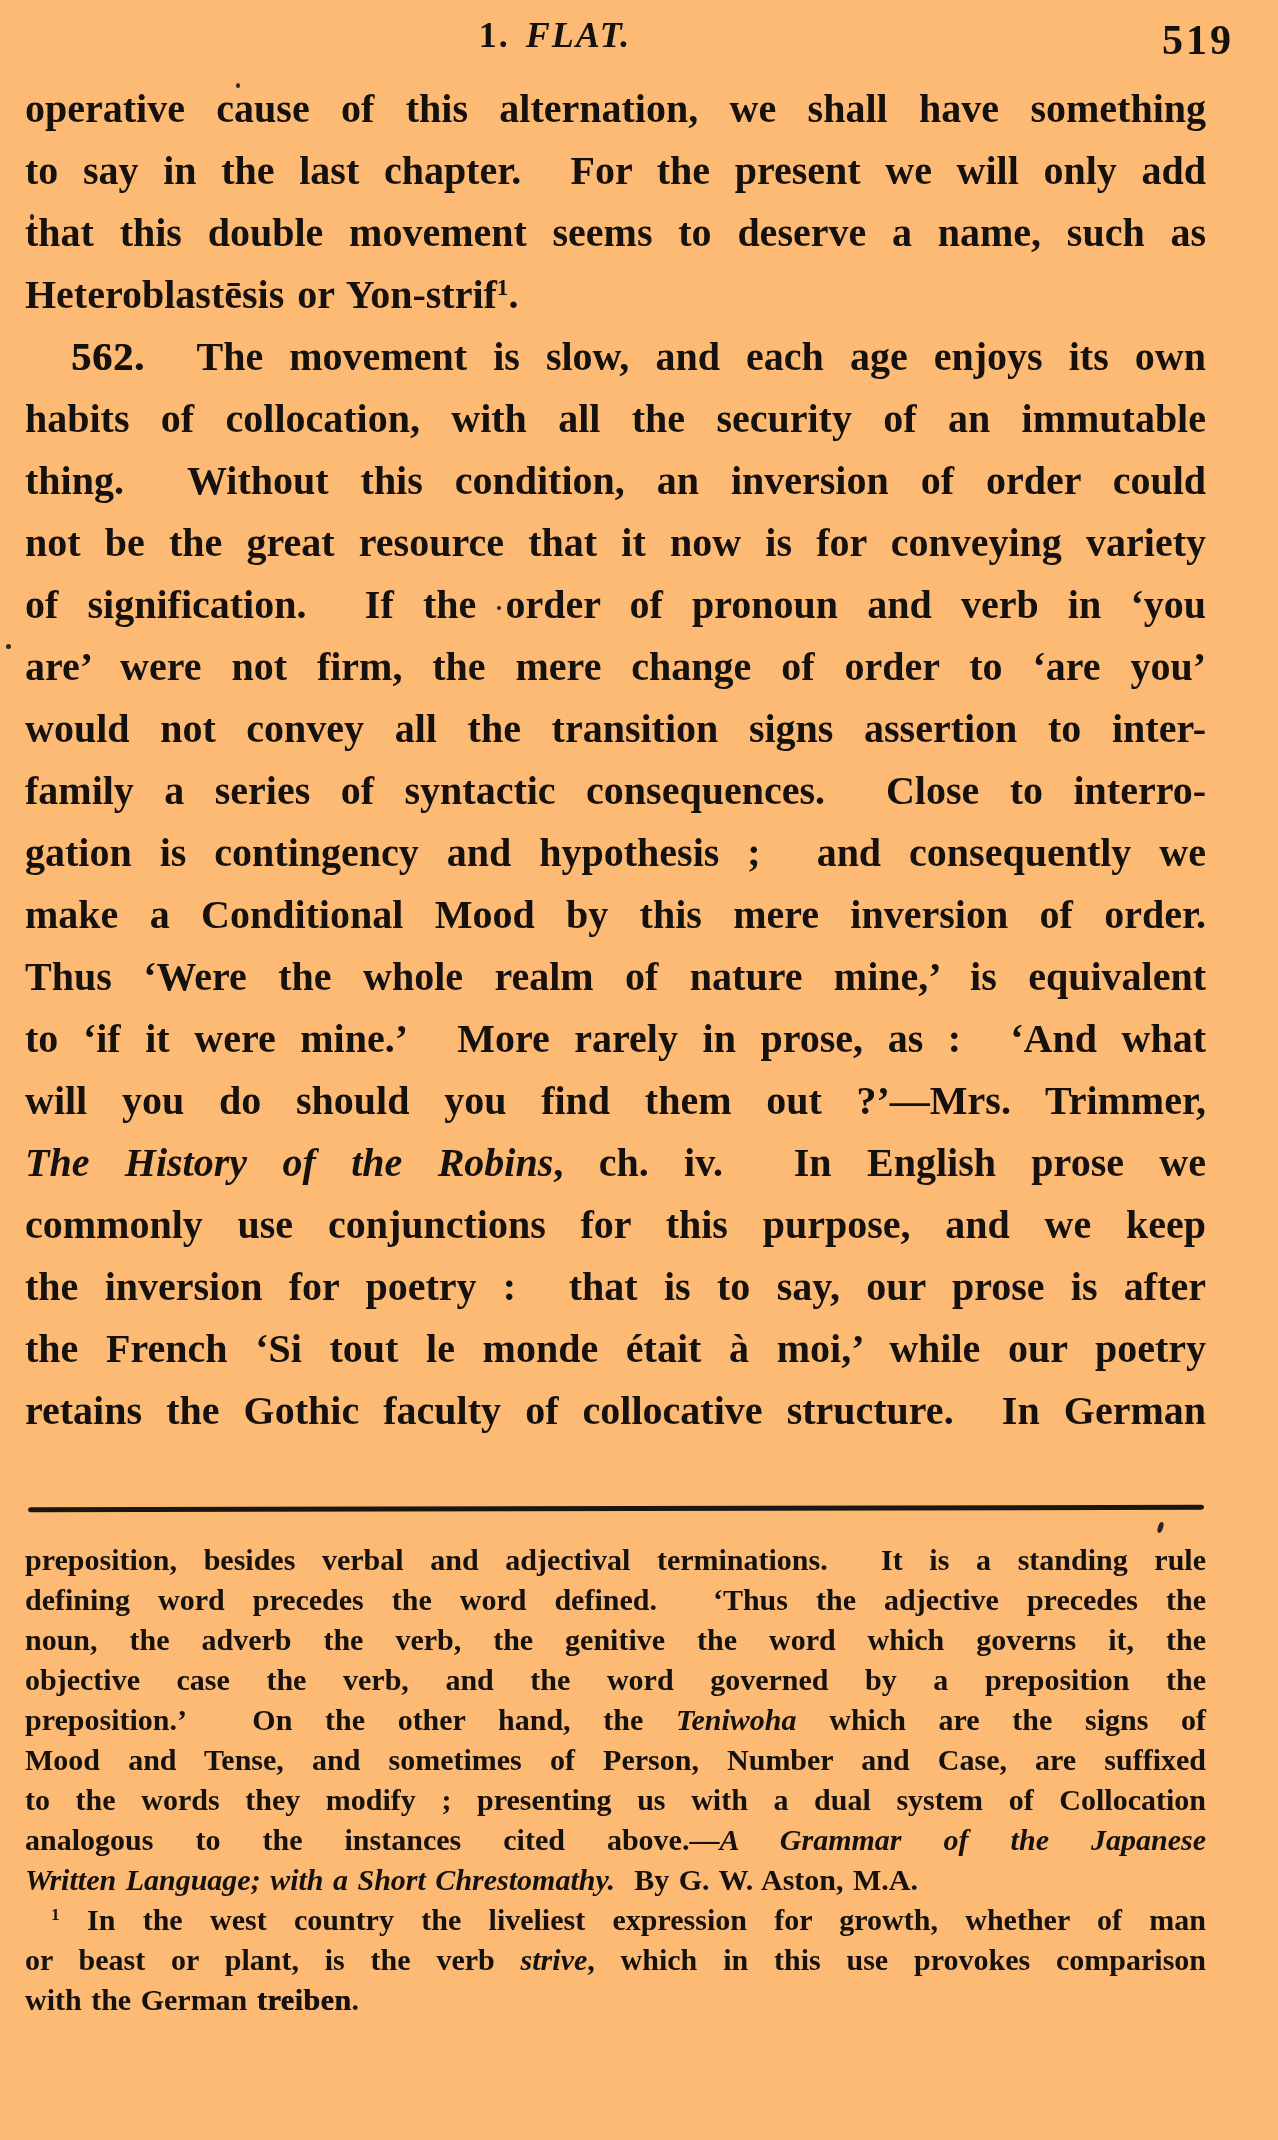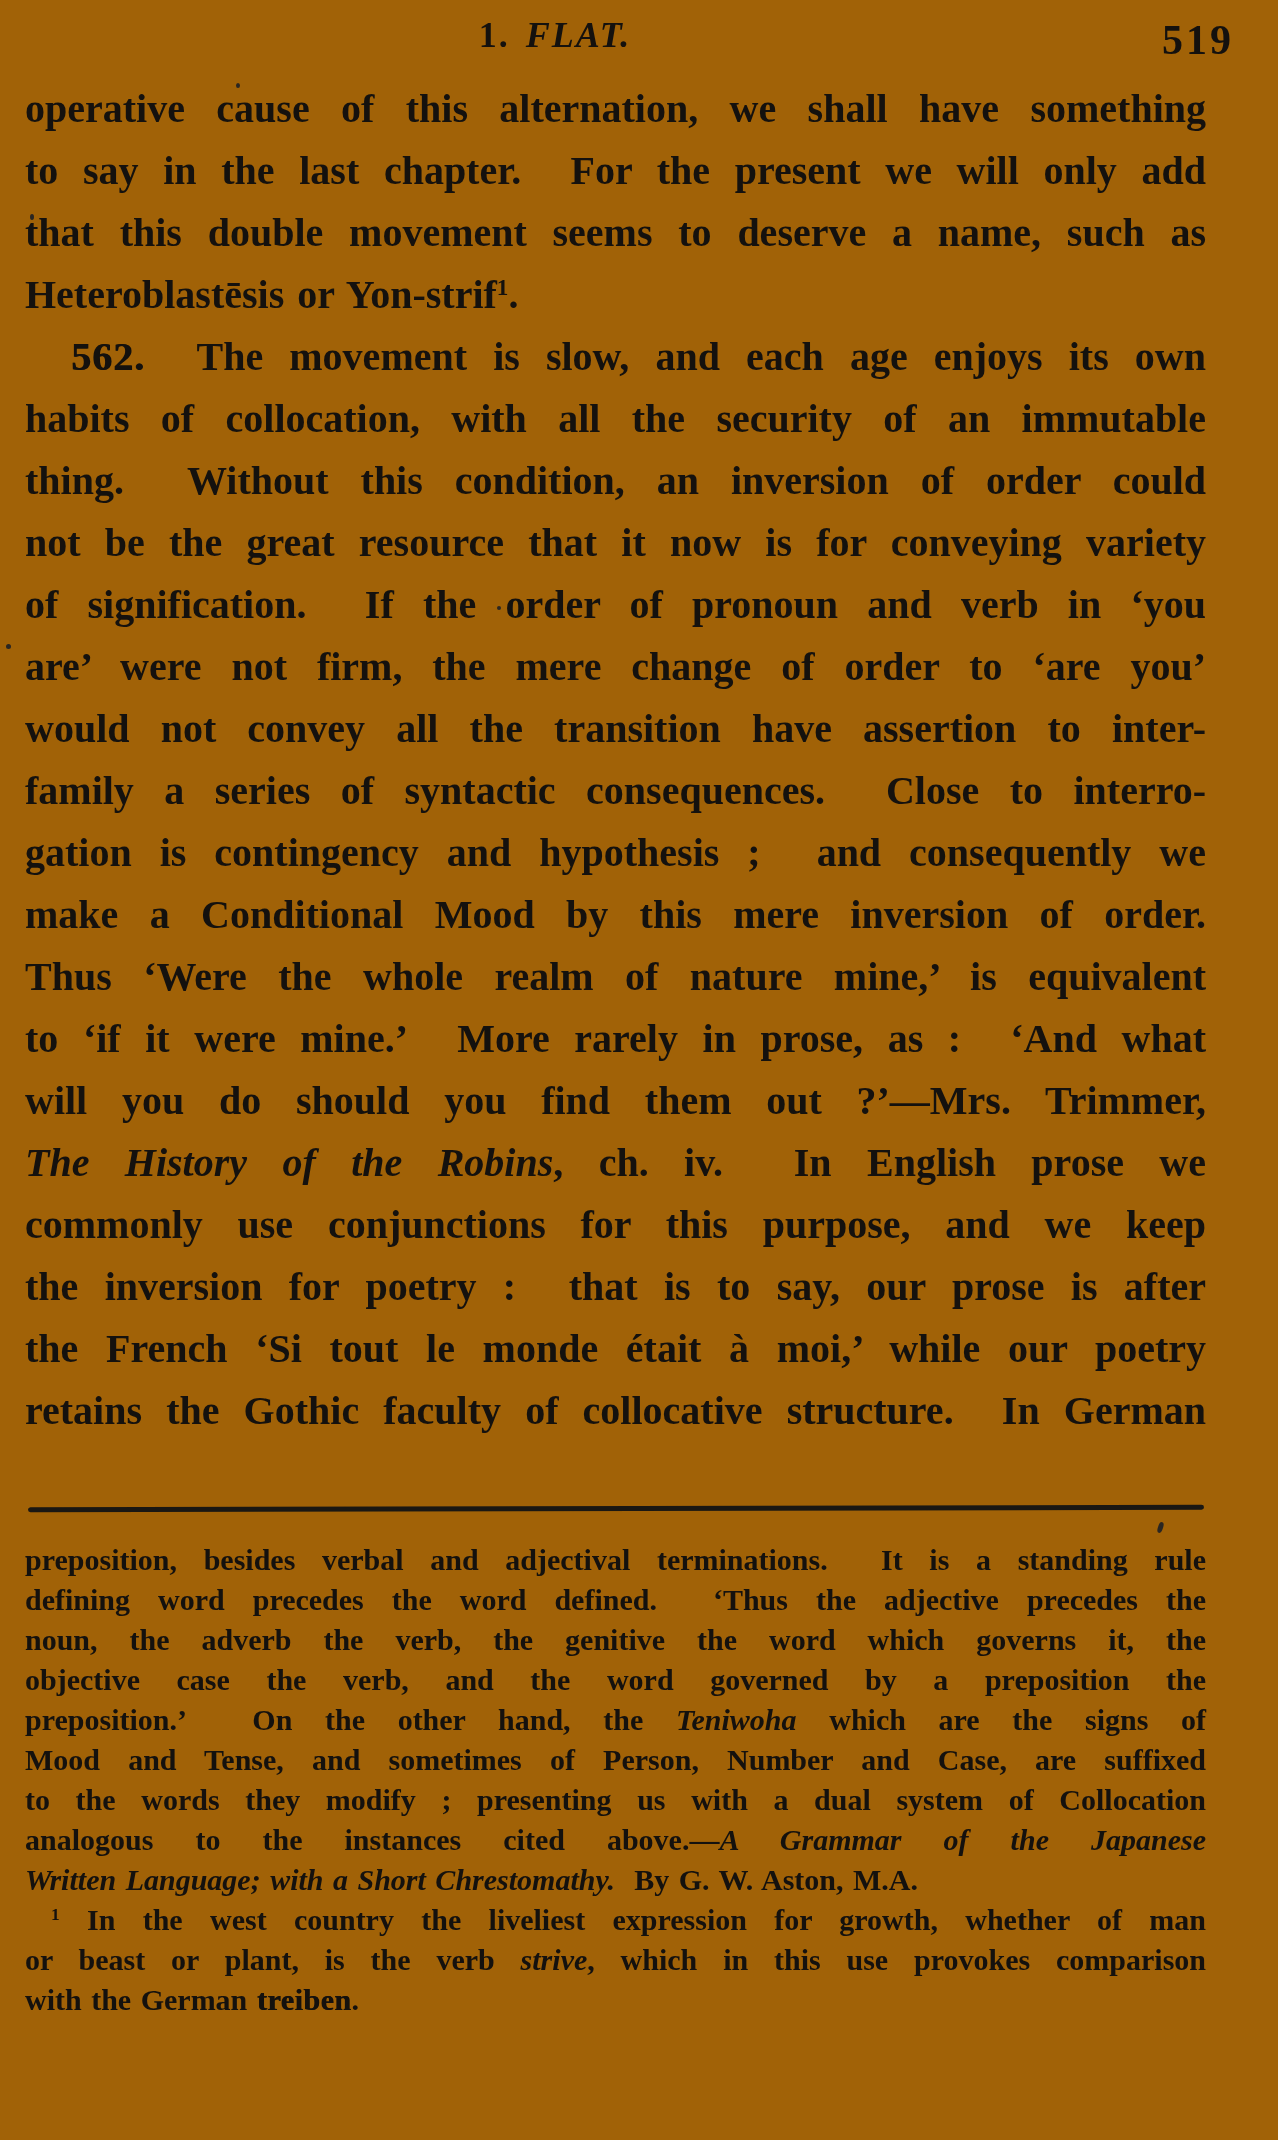--- a/index.html
+++ b/index.html
@@ -1,20 +1,20 @@
 <!DOCTYPE html>
 <html><head>
 <meta charset="utf-8">
 <style>
   * { margin:0; padding:0; box-sizing:border-box; }
   html, body { background:#d9d6cf; }
   .page {
     position:relative;
     width:1278px; height:2140px;
-    background:#a16207;
+    background:#fdba74;
     color:#14110e;
     font-family:"Liberation Serif","DejaVu Serif",serif;
     font-weight:bold;
     overflow:hidden;
   }
   .running-title {
     position:absolute; top:14px; left:0; width:1110px;
     text-align:center; font-size:36px; letter-spacing:2px;
     white-space:nowrap;
   }
@@ -69,21 +69,21 @@
         <div class="line"><span>that this double movement seems to deserve a name, such as</span></div>
         <div class="line end"><span>Heteroblastēsis or Yon-strif</span><sup>1</sup><span>.</span></div>
       </section>
     <section>
         <div class="line indent"><span class="b">562.</span><span>&nbsp; The movement is slow, and each age enjoys its own</span></div>
         <div class="line"><span>habits of collocation, with all the security of an immutable</span></div>
         <div class="line"><span>thing.&nbsp; Without this condition, an inversion of order could</span></div>
         <div class="line"><span>not be the great resource that it now is for conveying variety</span></div>
         <div class="line"><span>of signification.&nbsp; If the order of pronoun and verb in ‘you</span></div>
         <div class="line"><span>are’ were not firm, the mere change of order to ‘are you’</span></div>
-        <div class="line"><span>would not convey all the transition have assertion to inter-</span></div>
+        <div class="line"><span>would not convey all the transition signs assertion to inter-</span></div>
         <div class="line"><span>family a series of syntactic consequences.&nbsp; Close to interro-</span></div>
         <div class="line"><span>gation is contingency and hypothesis ;&nbsp; and consequently we</span></div>
         <div class="line"><span>make a Conditional Mood by this mere inversion of order.</span></div>
         <div class="line"><span>Thus ‘Were the whole realm of nature mine,’ is equivalent</span></div>
         <div class="line"><span>to ‘if it were mine.’&nbsp; More rarely in prose, as :&nbsp; ‘And what</span></div>
         <div class="line"><span>will you do should you find them out ?’—Mrs. Trimmer,</span></div>
         <div class="line"><span class="i">The History of the Robins</span><span>, ch. iv.&nbsp; In English prose we</span></div>
         <div class="line"><span>commonly use conjunctions for this purpose, and we keep</span></div>
         <div class="line"><span>the inversion for poetry :&nbsp; that is to say, our prose is after</span></div>
         <div class="line"><span>the French ‘Si tout le monde était à moi,’ while our poetry</span></div>

